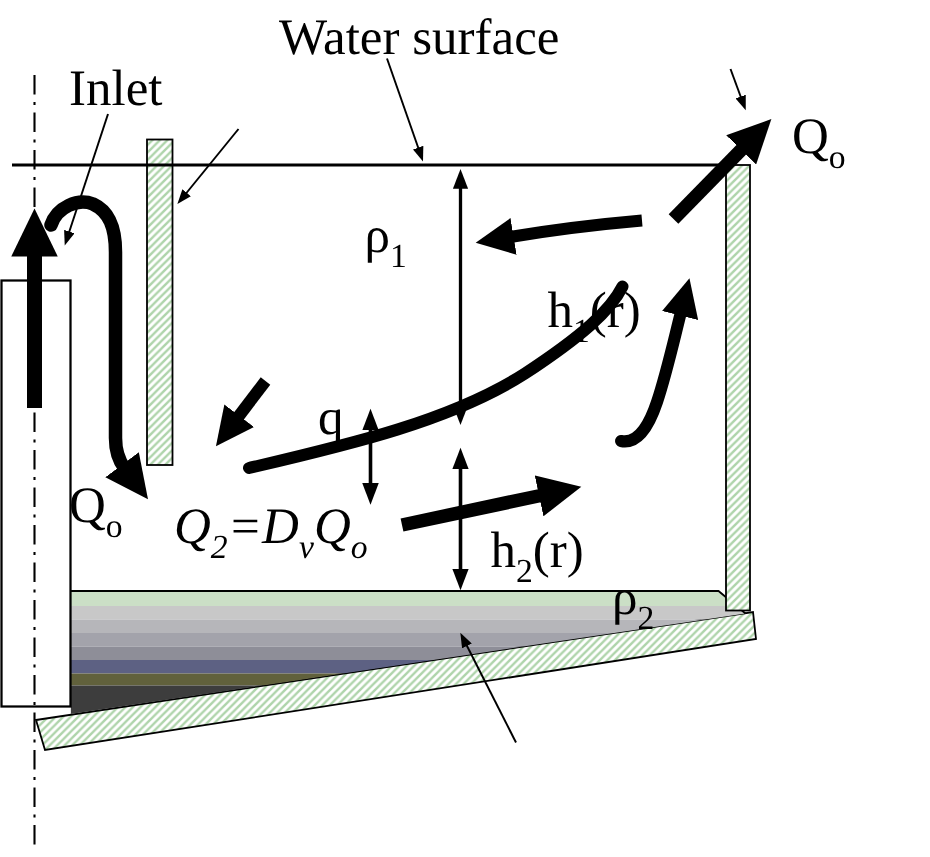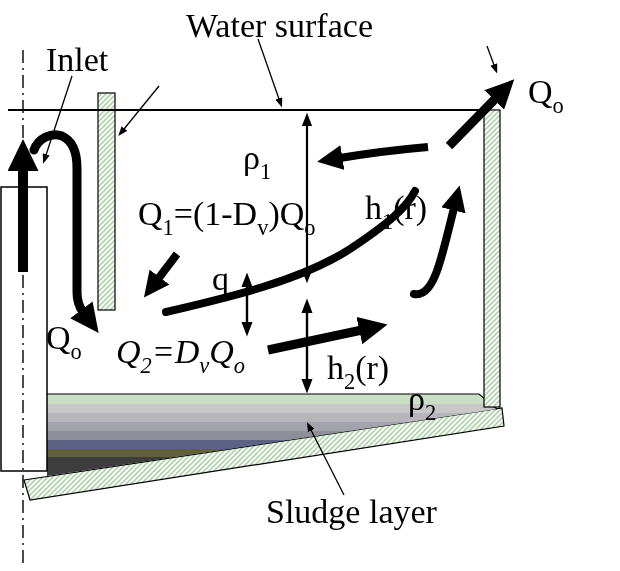--- a/index.html
+++ b/index.html
@@ -77,21 +77,19 @@
     <line x1="159" y1="86" x2="124" y2="129" stroke="#000" stroke-width="1.3" marker-end="url(#mSmall)"></line>
     <line x1="258" y1="39" x2="279" y2="99" stroke="#000" stroke-width="1.3" marker-end="url(#mSmall)"></line>
     <line x1="487" y1="46" x2="494" y2="65" stroke="#000" stroke-width="1.3" marker-end="url(#mSmall)"></line>
     <line x1="344" y1="495" x2="311" y2="430" stroke="#000" stroke-width="1.3" marker-end="url(#mSmall)"></line>
   </svg>
 
   <div class="lbl" style="left:186px;top:8px;">Water surface</div>
   <div class="lbl" style="left:46px;top:42px;">Inlet</div>
   <div class="lbl" style="left:528px;top:74px;">Q<sub>o</sub></div>
   <div class="lbl" style="left:228px;top:140px;margin-left:15px;">ρ<sub>1</sub></div>
-  <div class="lbl" style="left:138px;top:196px;">Q<sub>1</sub>=(1-D<sub>v</sub>)Q<sub>o</sub></div>
   <div class="lbl" style="left:329px;top:190px;margin-left:36px;">h<sub>1</sub>(r)</div>
   <div class="lbl" style="left:212px;top:261px;">q</div>
   <div class="lbl" style="left:46px;top:320px;">Q<sub>o</sub></div>
   <div class="lbl" style="left:116px;top:334px;font-style:italic;">Q<sub>2</sub>=D<sub>v</sub>Q<sub>o</sub></div>
   <div class="lbl" style="left:327px;top:350px;">h<sub>2</sub>(r)</div>
   <div class="lbl" style="left:408px;top:349px;margin-top:32px;">ρ<sub>2</sub></div>
-  <div class="lbl" style="left:266px;top:494px;">Sludge layer</div>
 </div>
 
 </body></html>

